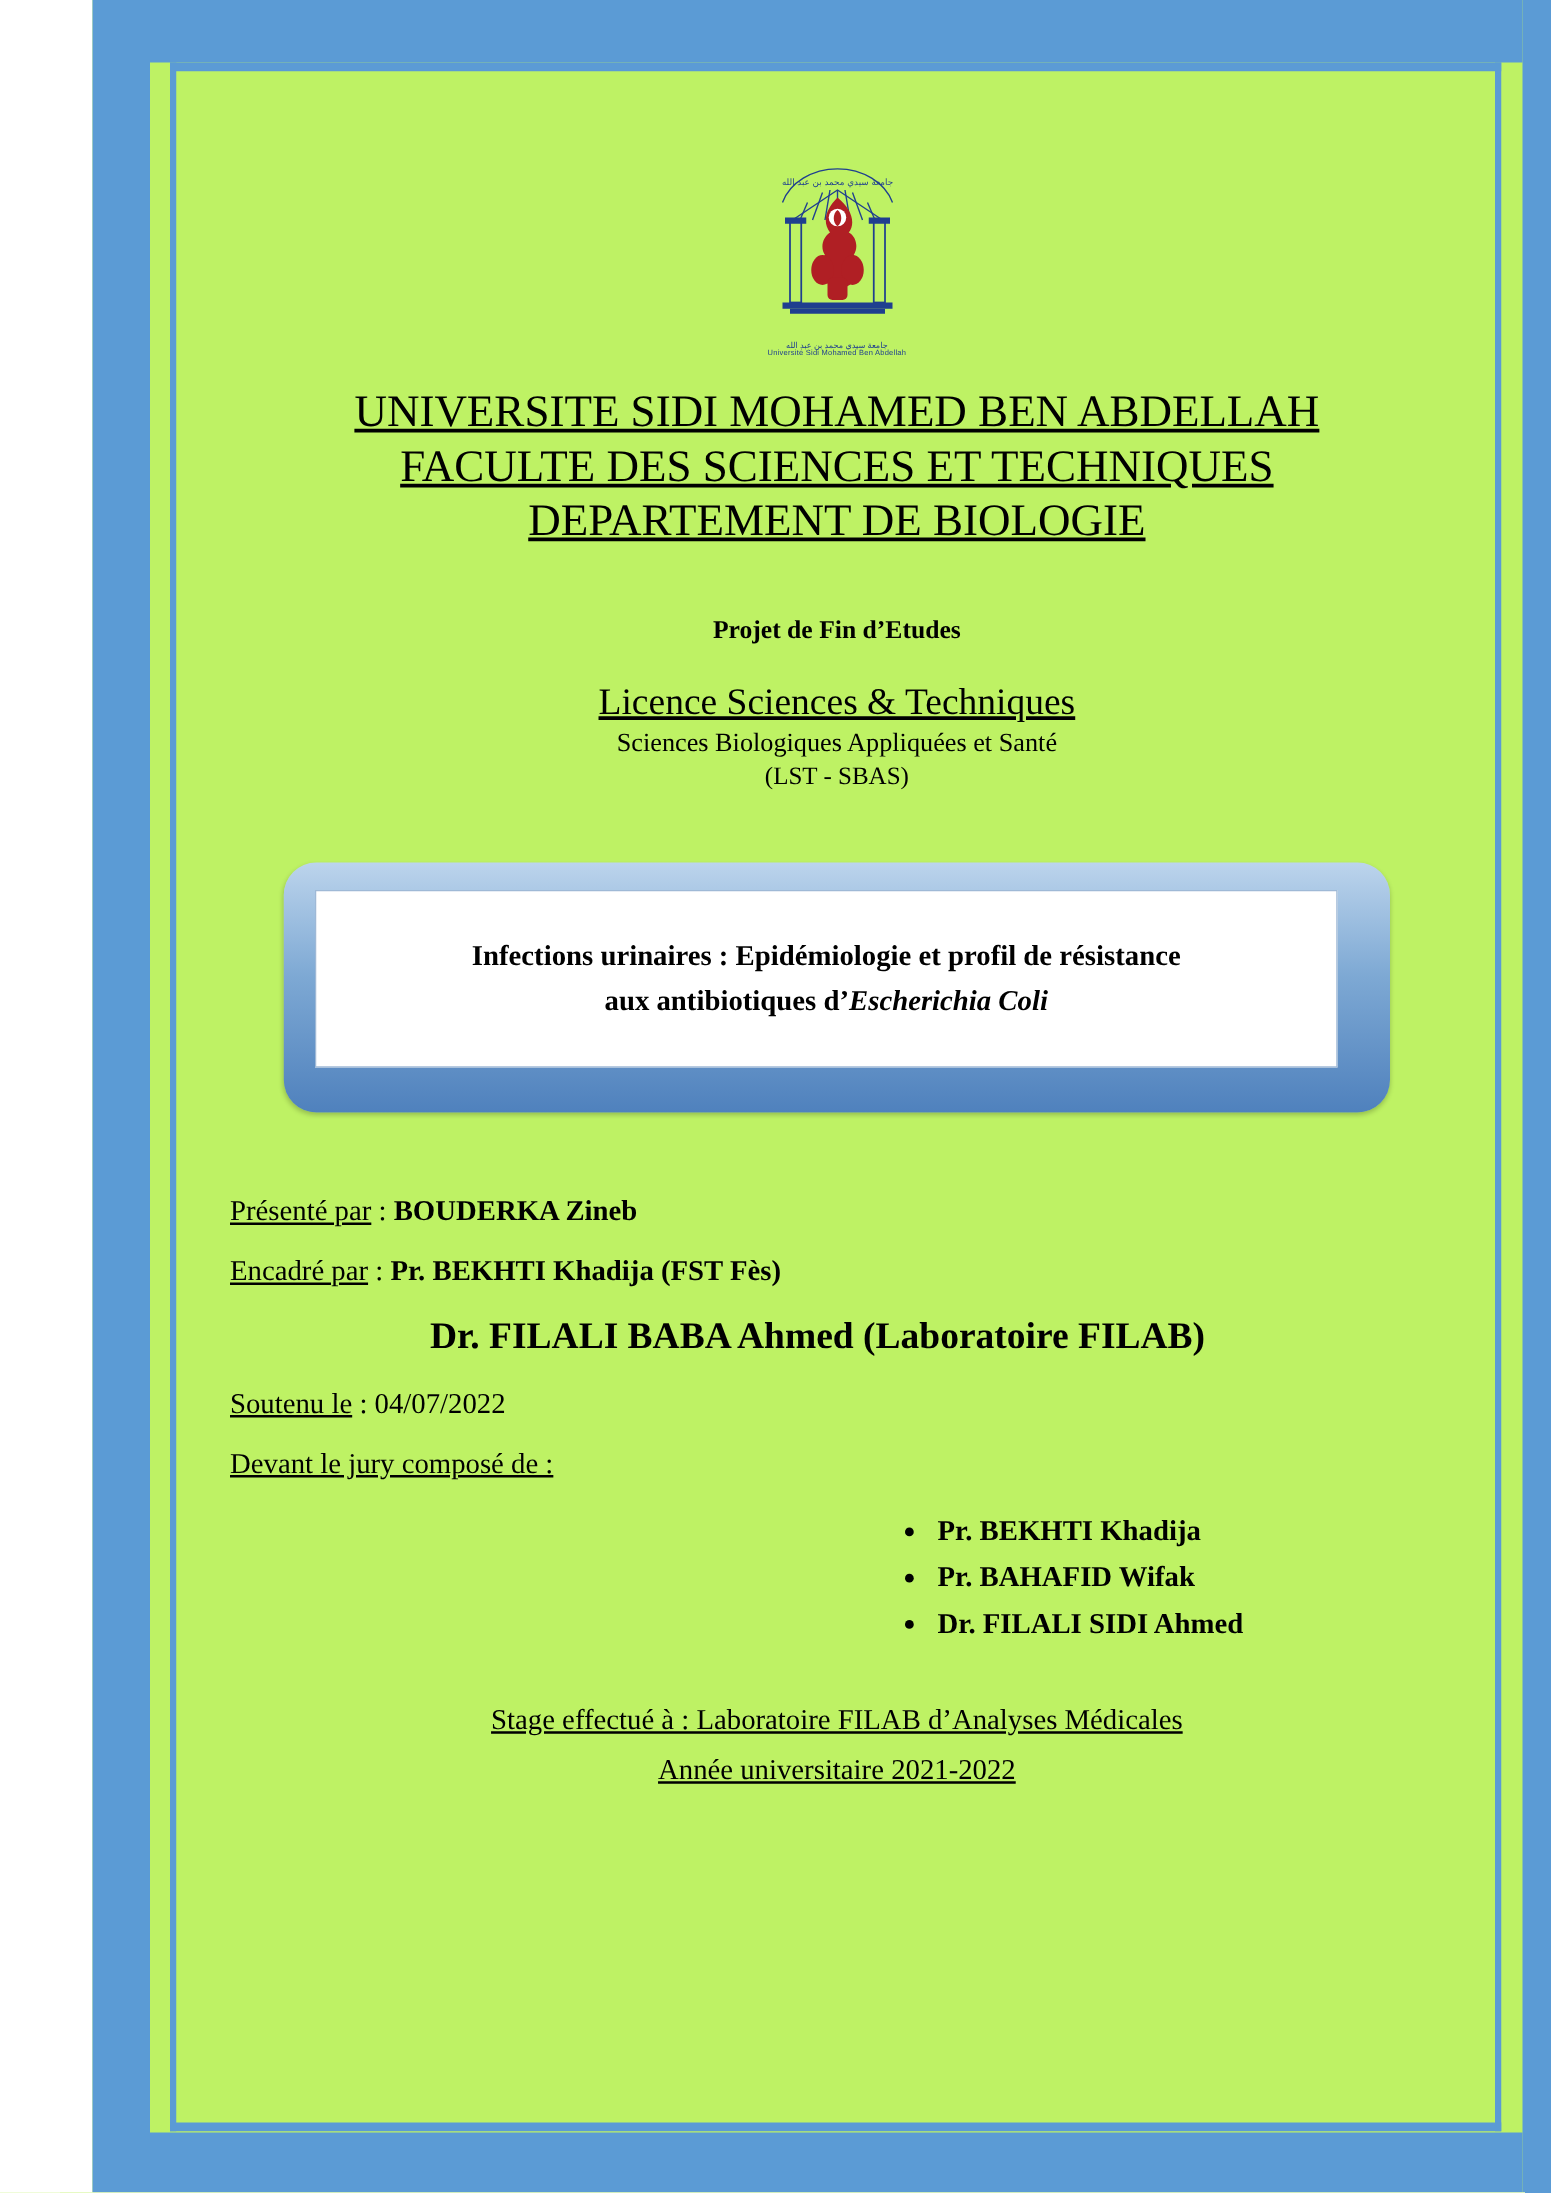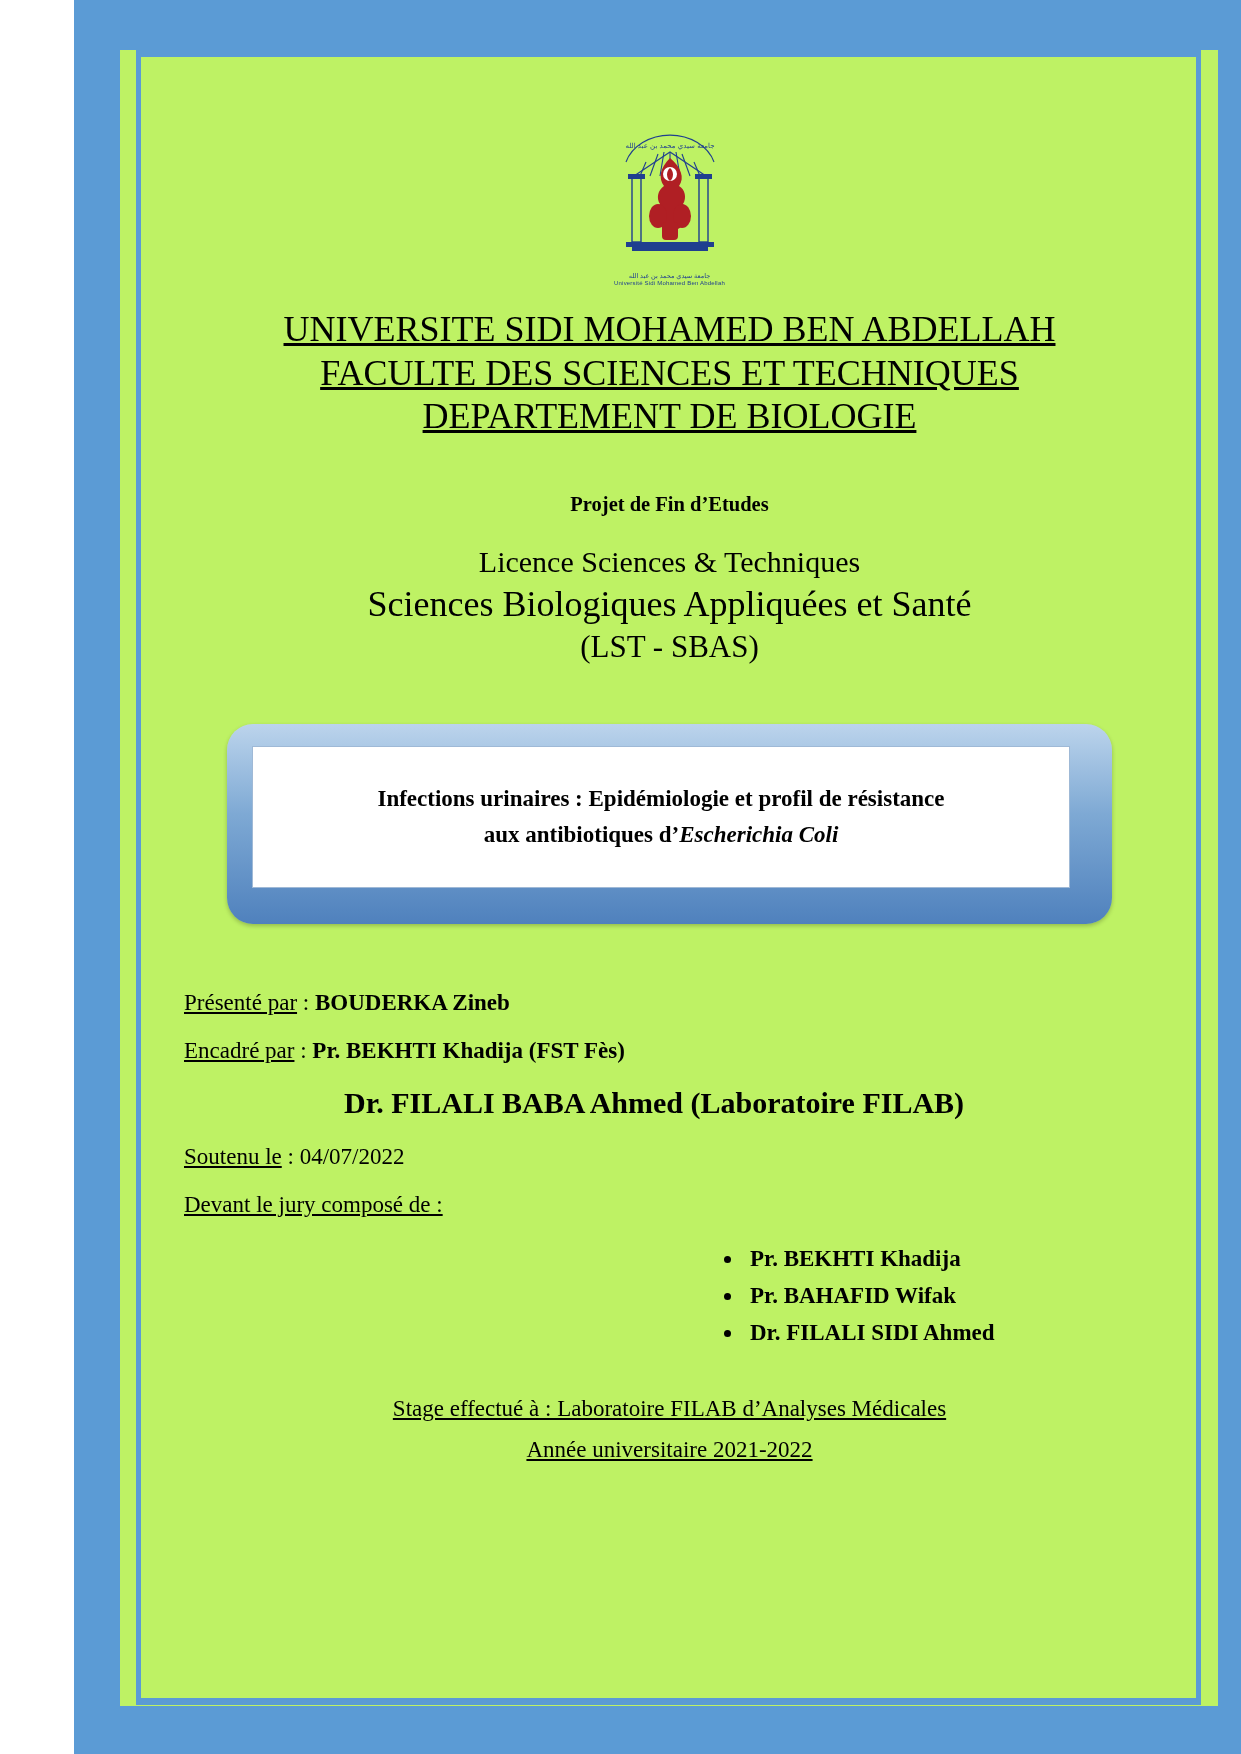--- a/index.html
+++ b/index.html
@@ -108,24 +108,25 @@
     font-weight: bold;
   }
 
   .degree {
     margin-top: 26px;
     text-align: center;
     line-height: 1.30;
   }
   .degree .l1 {
     font-size: 30px;
-    text-align: center;
-  }
-  .degree .l2 { font-size: 36px; }
-  .degree .l3 { font-size: 31px; }
+    text-decoration: underline;
+    text-align: center;
+  }
+  .degree .l2 { font-size: 21px; }
+  .degree .l3 { font-size: 20px; }
 
   
   .title-outer {
     margin: 56px auto 0 auto;
     width: 885px;
     height: 200px;
     position: relative;
   }
   .title-shadow {
     position: absolute;

